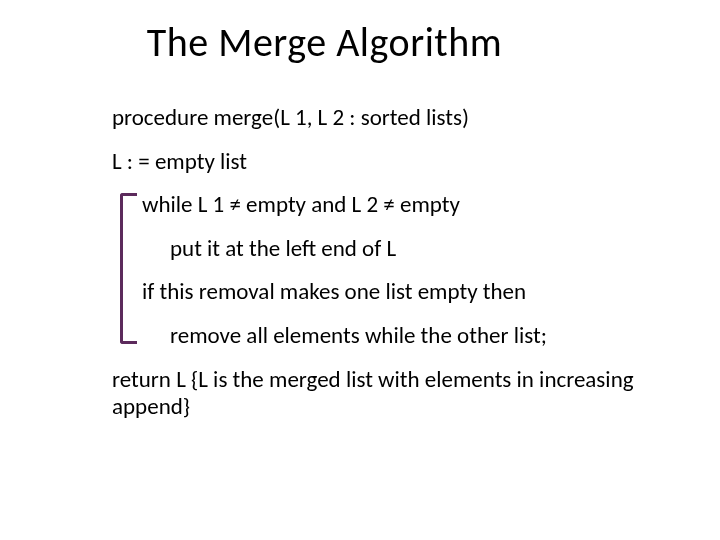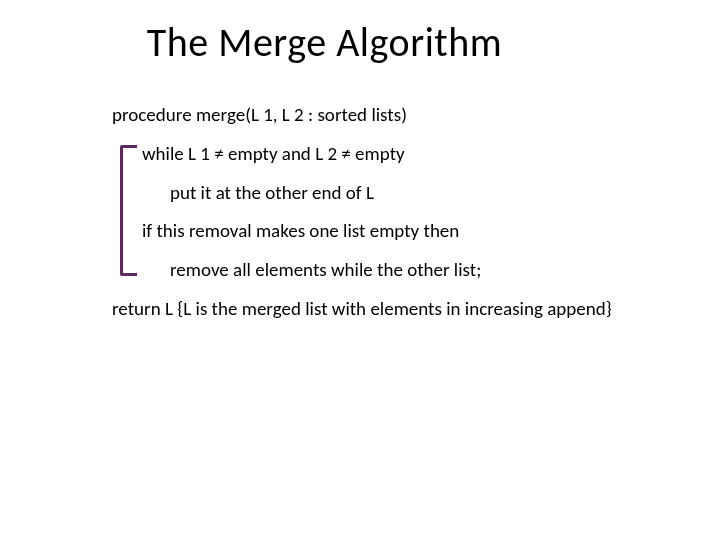--- a/index.html
+++ b/index.html
@@ -26,21 +26,21 @@
     text-align: center;
     font-size: 40px;
     font-weight: 400;
     letter-spacing: 0.5px;
   }
   .body {
     position: absolute;
     top: 104px;
     left: 112px;
     width: 540px;
-    font-size: 19px;
+    font-size: 23px;
     line-height: 1.2;
   }
   .line {
     margin-bottom: 16px;
     white-space: normal;
   }
   .indent {
     padding-left: 28px;
   }
   .bracket-area {
@@ -64,28 +64,29 @@
 <body>
 
 <div class="slide">
 
   <div class="title">The Merge Algorithm</div>
 
   <div class="body">
 
     <div class="line">procedure merge(L 1, L 2 : sorted lists)</div>
 
+    <div class="line">L : = empty list</div>
 
     <div class="bracket-area">
       <div class="bracket"></div>
 
       <div class="line">while L 1 ≠ empty and L 2 ≠ empty</div>
 
 
-      <div class="line indent">put it at the other end of L</div>
+      <div class="line indent">put it at the left end of L</div>
 
       <div class="line">if this removal makes one list empty then</div>
 
       <div class="line indent">remove all elements while the other list;</div>
 
     </div>
 
     <div class="line">return L {L is the merged list with elements in increasing append}</div>
 
   </div>

